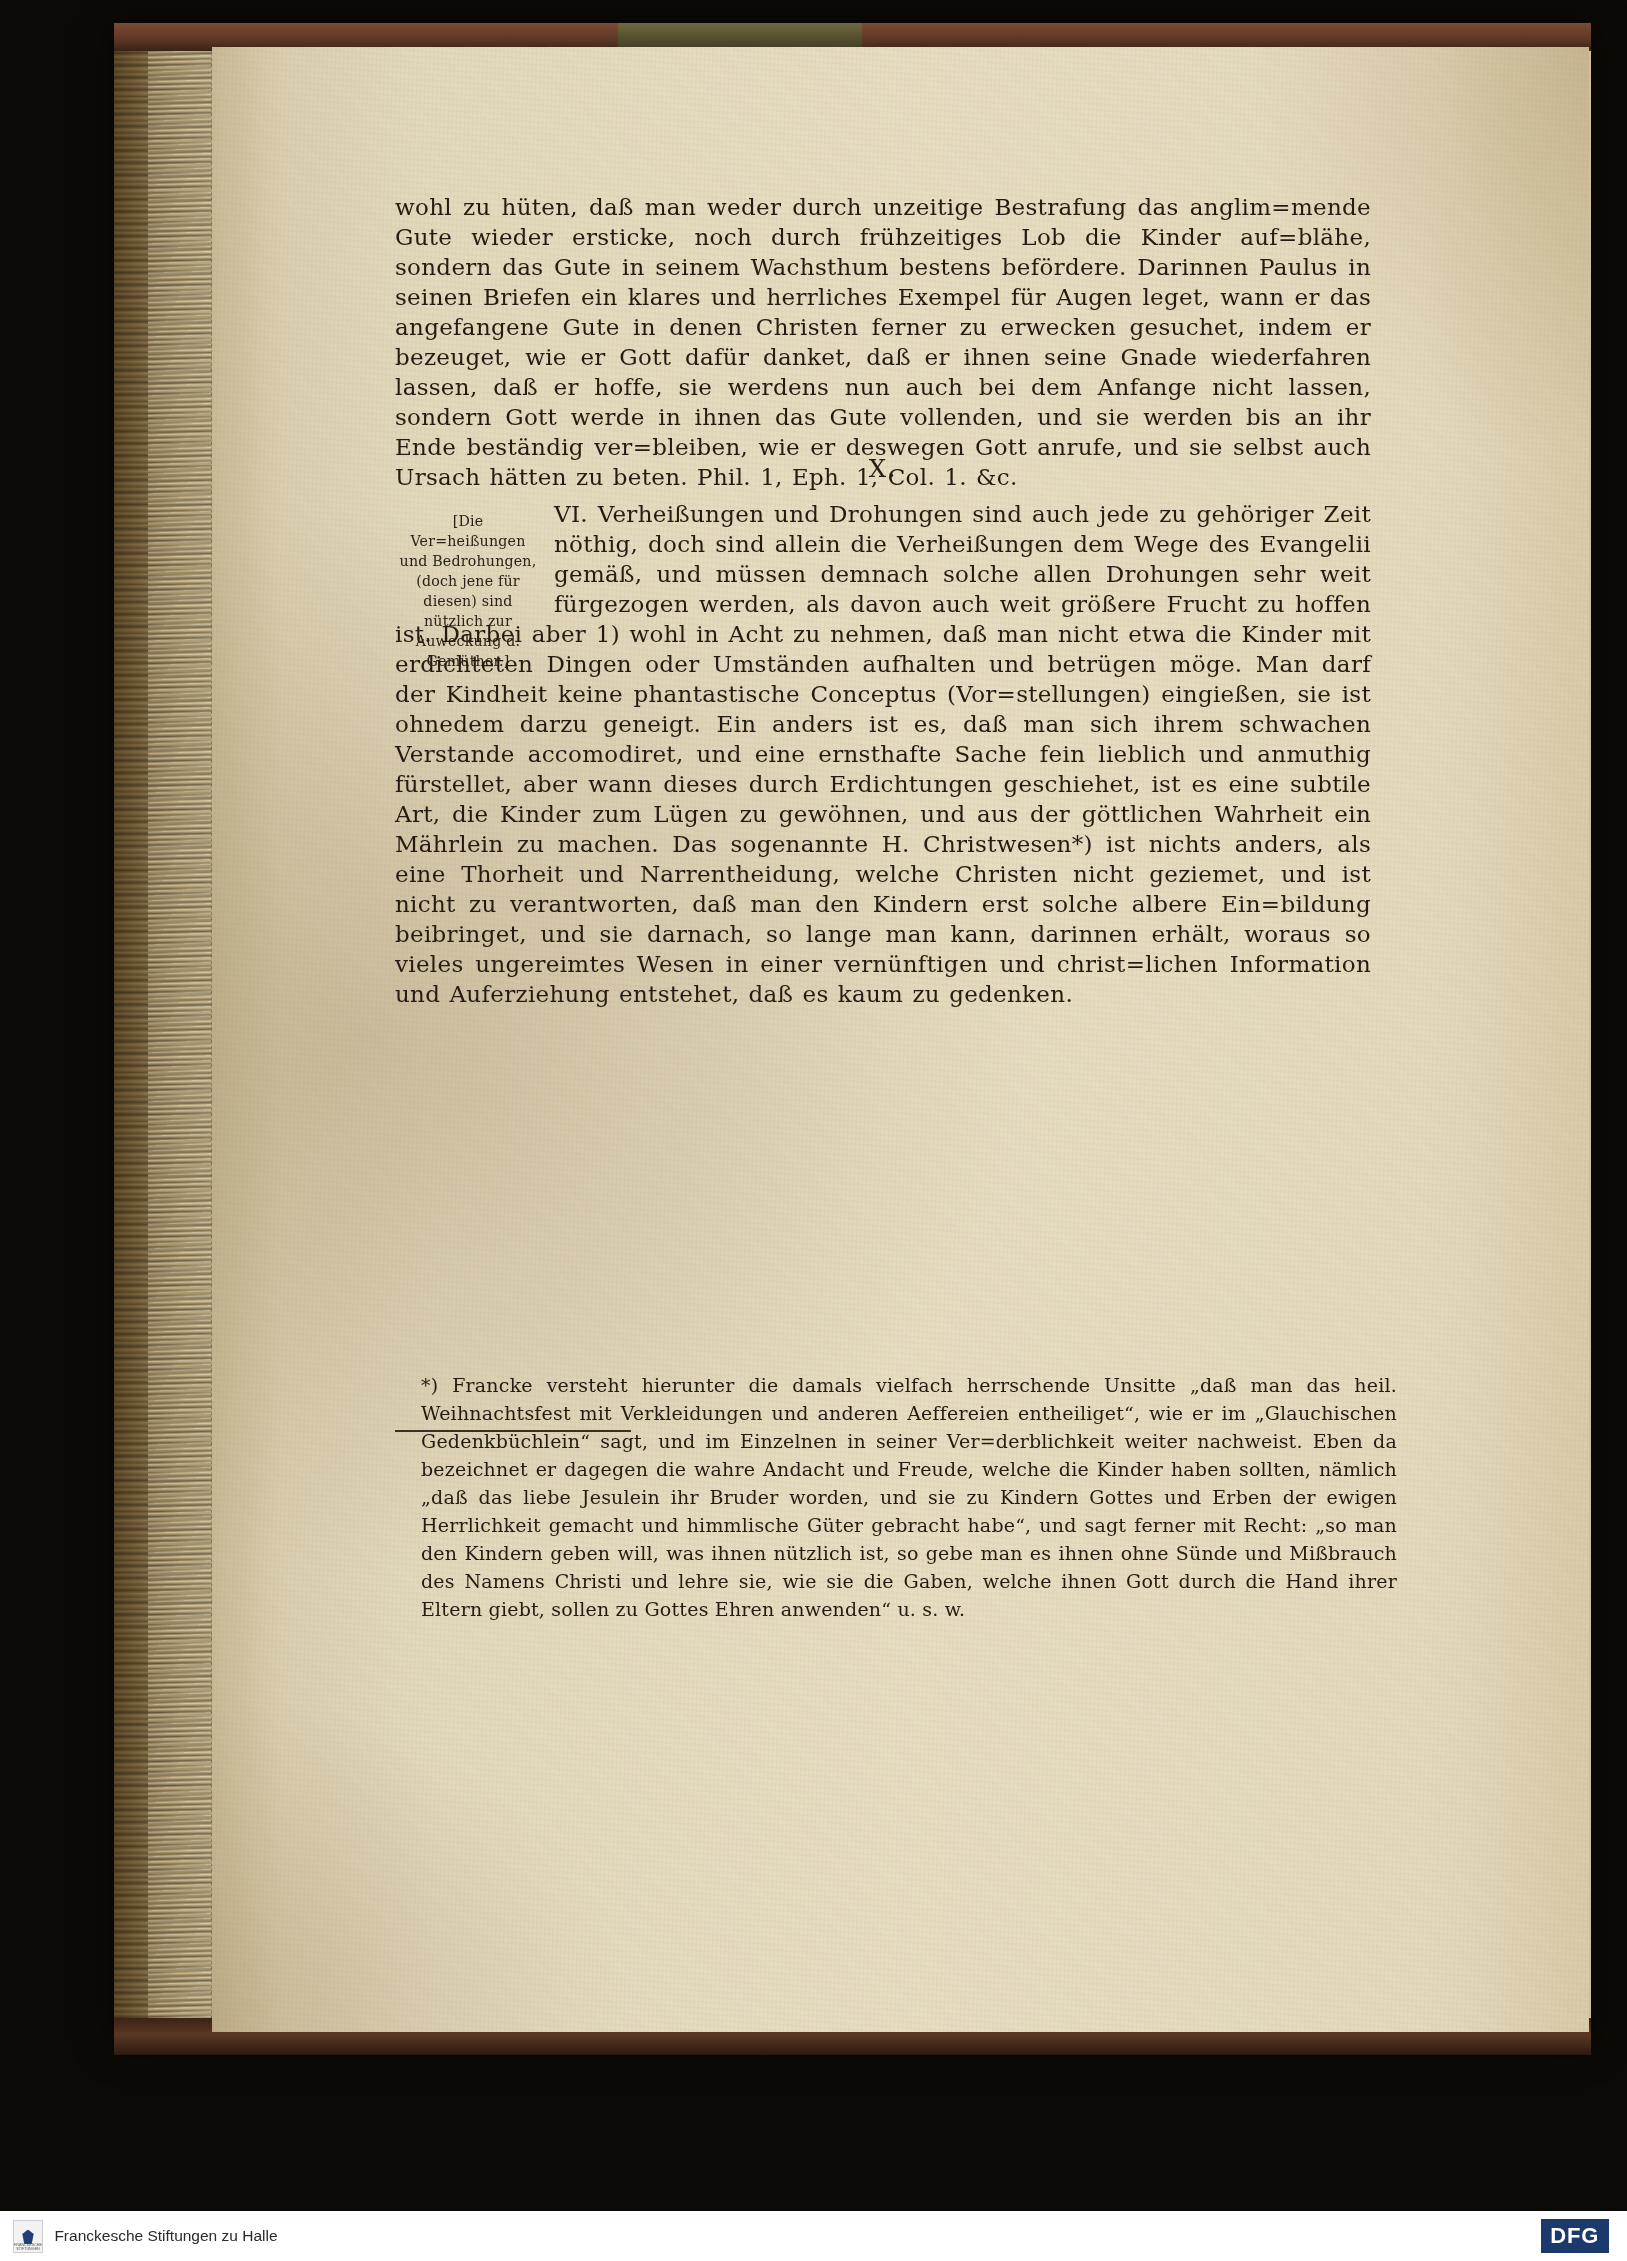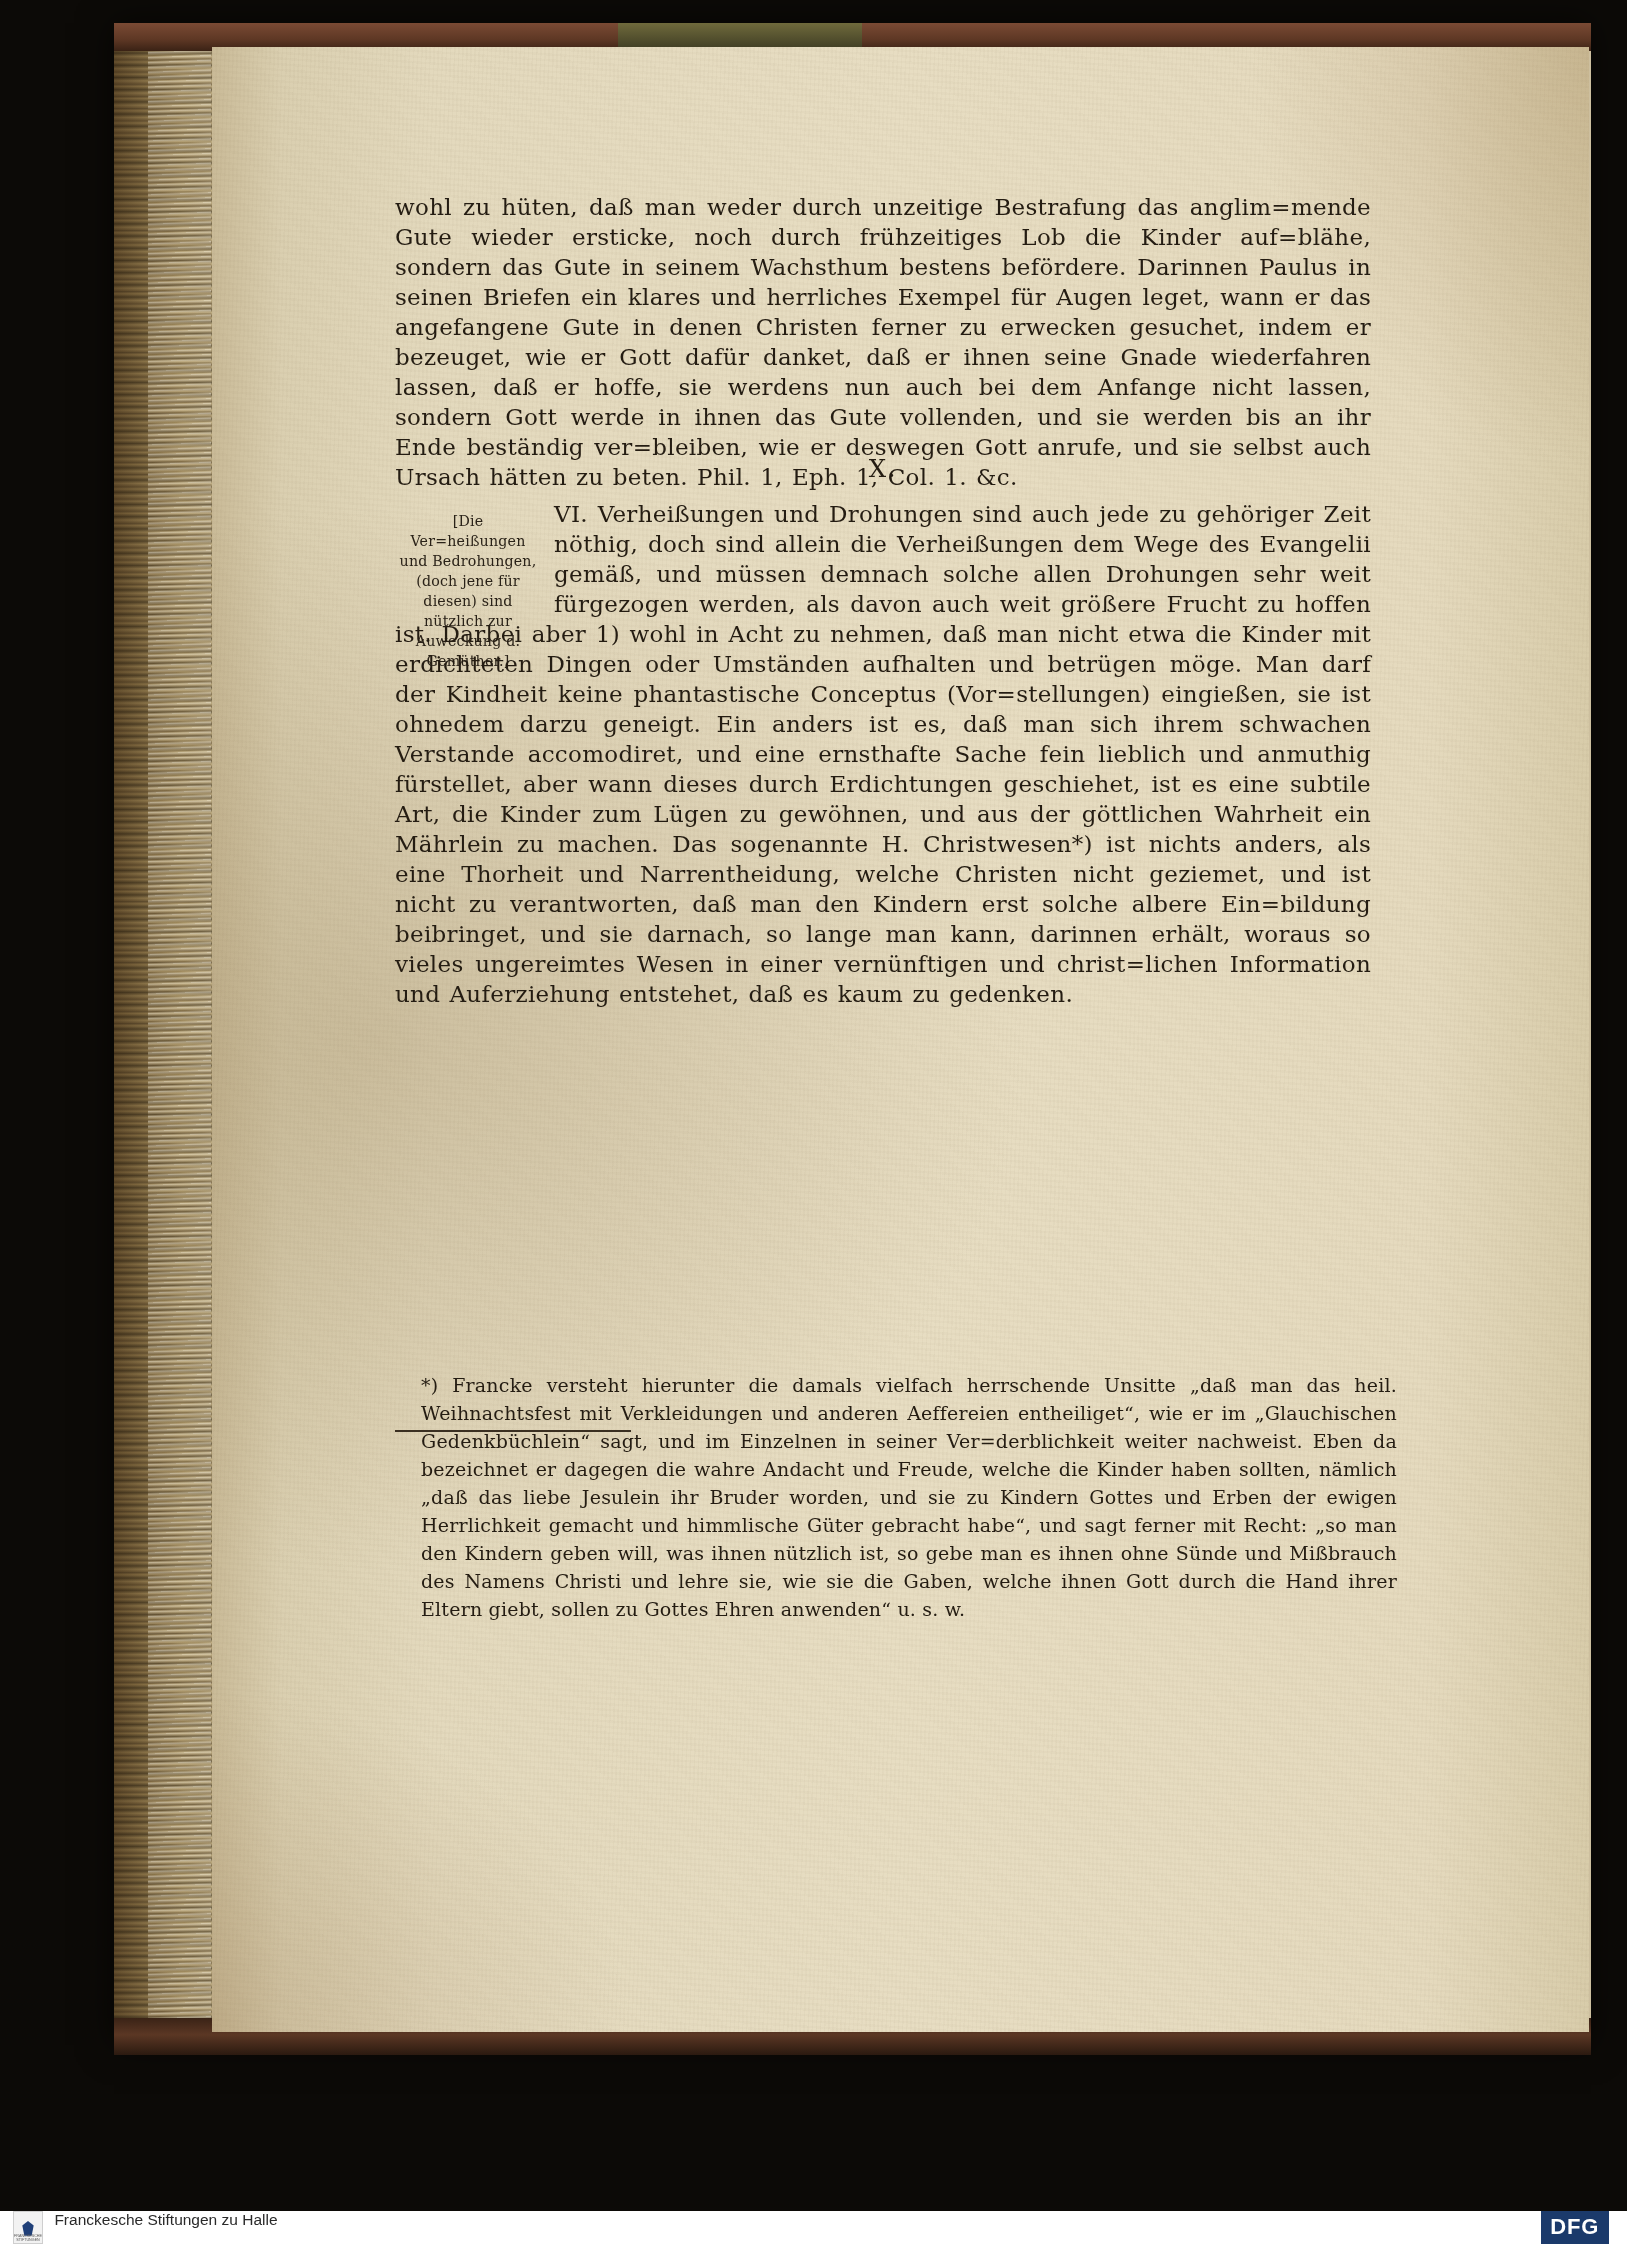--- a/index.html
+++ b/index.html
@@ -216,21 +216,21 @@
 
   
   #viewer-bar {
     position: absolute;
     left: 0;
     bottom: 0;
     width: 1627px;
     height: 50px;
     background: #ffffff;
     display: flex;
-    align-items: flex-start;
+    align-items: center;
   }
   #fs-logo {
     width: 28px; height: 31px;
     margin-left: 13px;
     background: #f2f2f2;
     border: 0.8px solid #cfcfcf;
     position: relative;
     display: flex;
     align-items: flex-end;
     justify-content: center;

